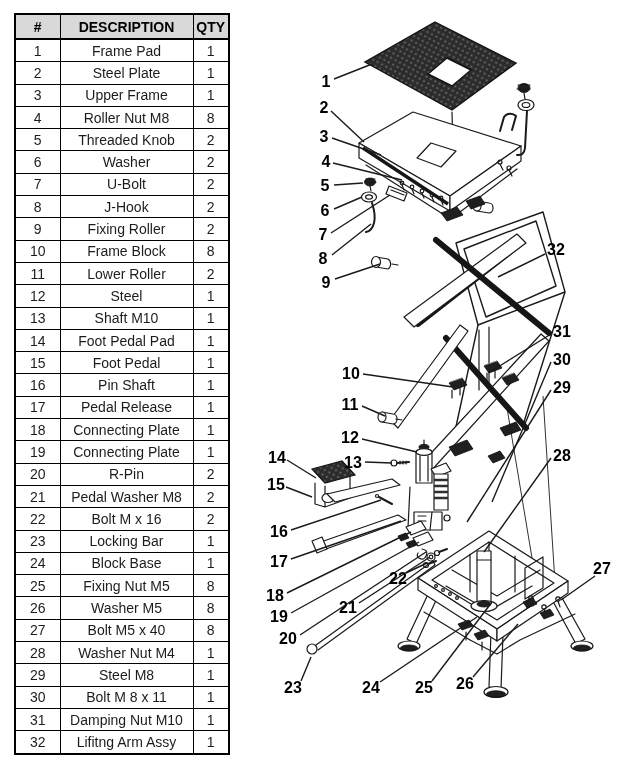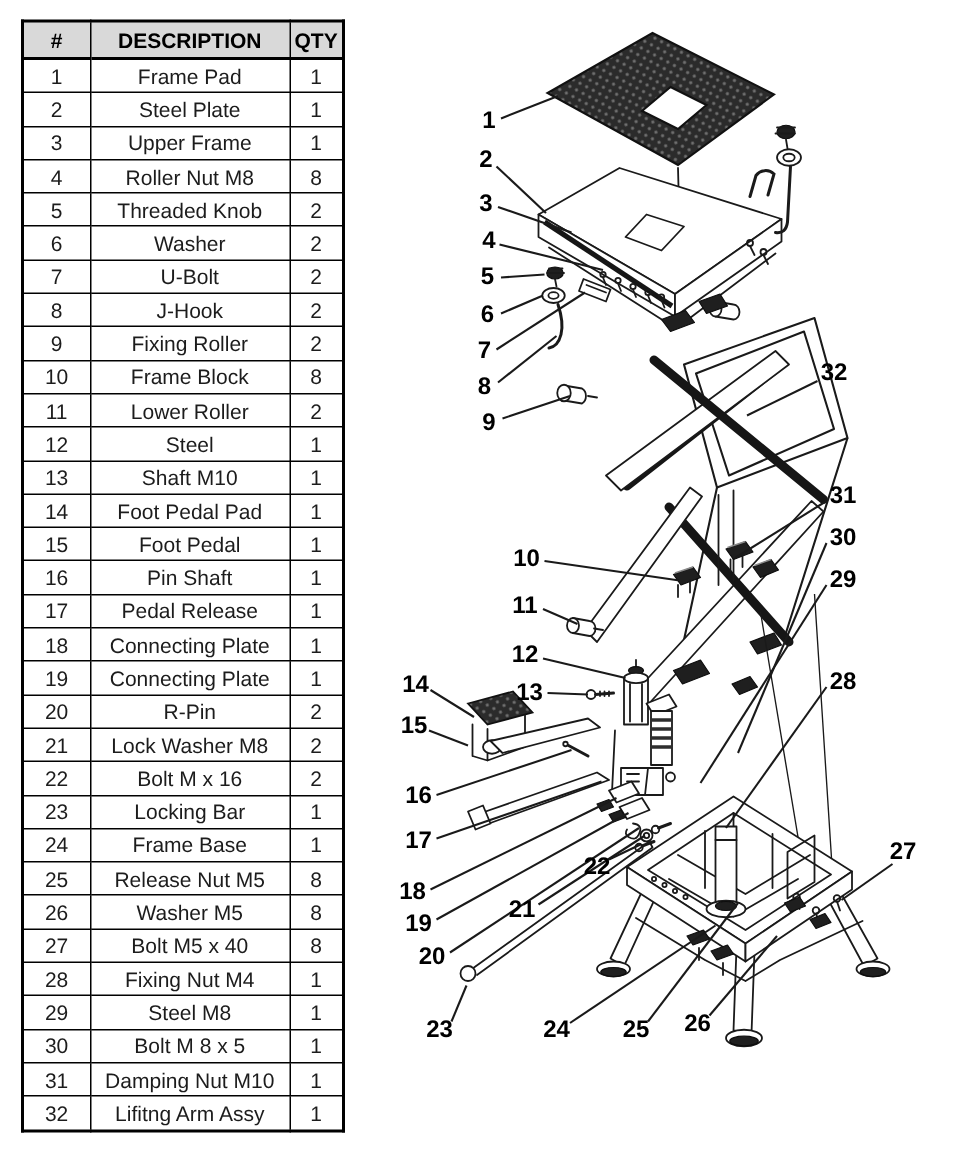--- a/index.html
+++ b/index.html
@@ -141,66 +141,66 @@
           <td>Connecting Plate</td>
           <td>1</td>
         </tr>
         <tr>
           <td>20</td>
           <td>R-Pin</td>
           <td>2</td>
         </tr>
         <tr>
           <td>21</td>
-          <td>Lock Washer M8</td>
+          <td>Pedal Washer M8</td>
           <td>2</td>
         </tr>
         <tr>
           <td>22</td>
           <td>Bolt M x 16</td>
           <td>2</td>
         </tr>
         <tr>
           <td>23</td>
           <td>Locking Bar</td>
           <td>1</td>
         </tr>
         <tr>
           <td>24</td>
-          <td>Frame Base</td>
+          <td>Block Base</td>
           <td>1</td>
         </tr>
         <tr>
           <td>25</td>
-          <td>Release Nut M5</td>
+          <td>Fixing Nut M5</td>
           <td>8</td>
         </tr>
         <tr>
           <td>26</td>
           <td>Washer M5</td>
           <td>8</td>
         </tr>
         <tr>
           <td>27</td>
           <td>Bolt M5 x 40</td>
           <td>8</td>
         </tr>
         <tr>
           <td>28</td>
-          <td>Fixing Nut M4</td>
+          <td>Washer Nut M4</td>
           <td>1</td>
         </tr>
         <tr>
           <td>29</td>
           <td>Steel M8</td>
           <td>1</td>
         </tr>
         <tr>
           <td>30</td>
-          <td>Bolt M 8 x 5</td>
+          <td>Bolt M 8 x 11</td>
           <td>1</td>
         </tr>
         <tr>
           <td>31</td>
           <td>Damping Nut M10</td>
           <td>1</td>
         </tr>
         <tr>
           <td>32</td>
           <td>Lifitng Arm Assy</td>

